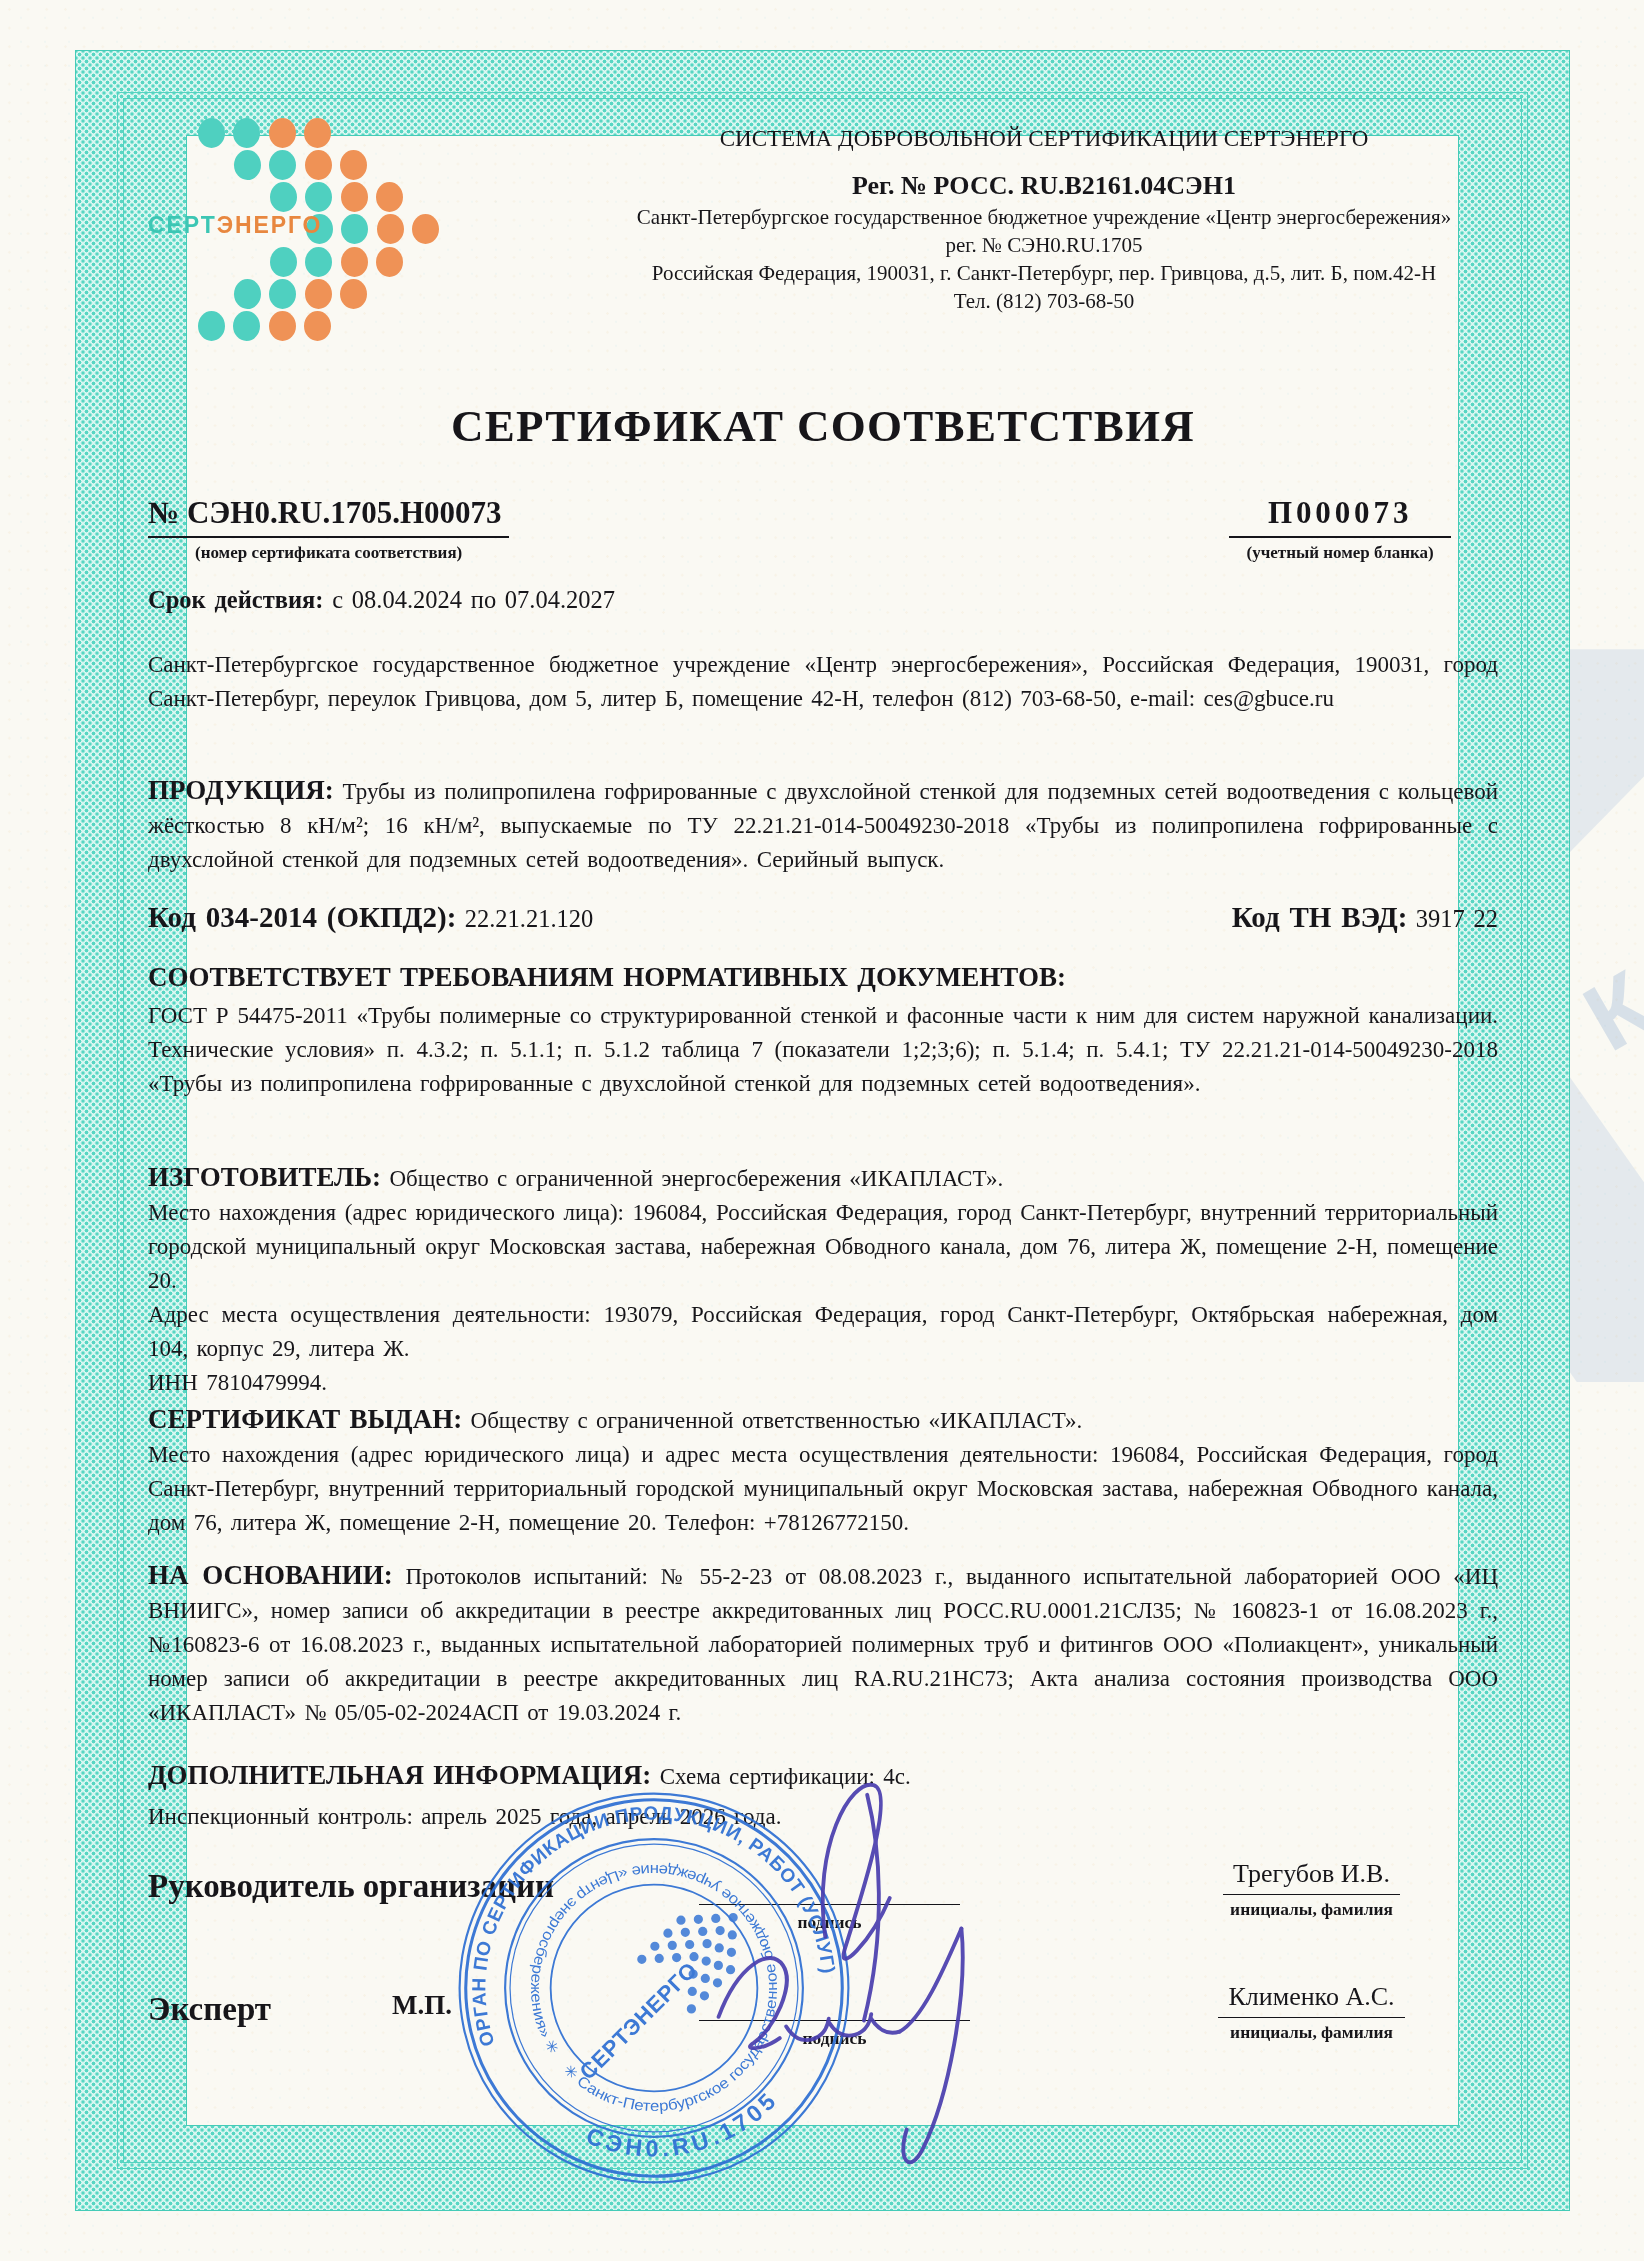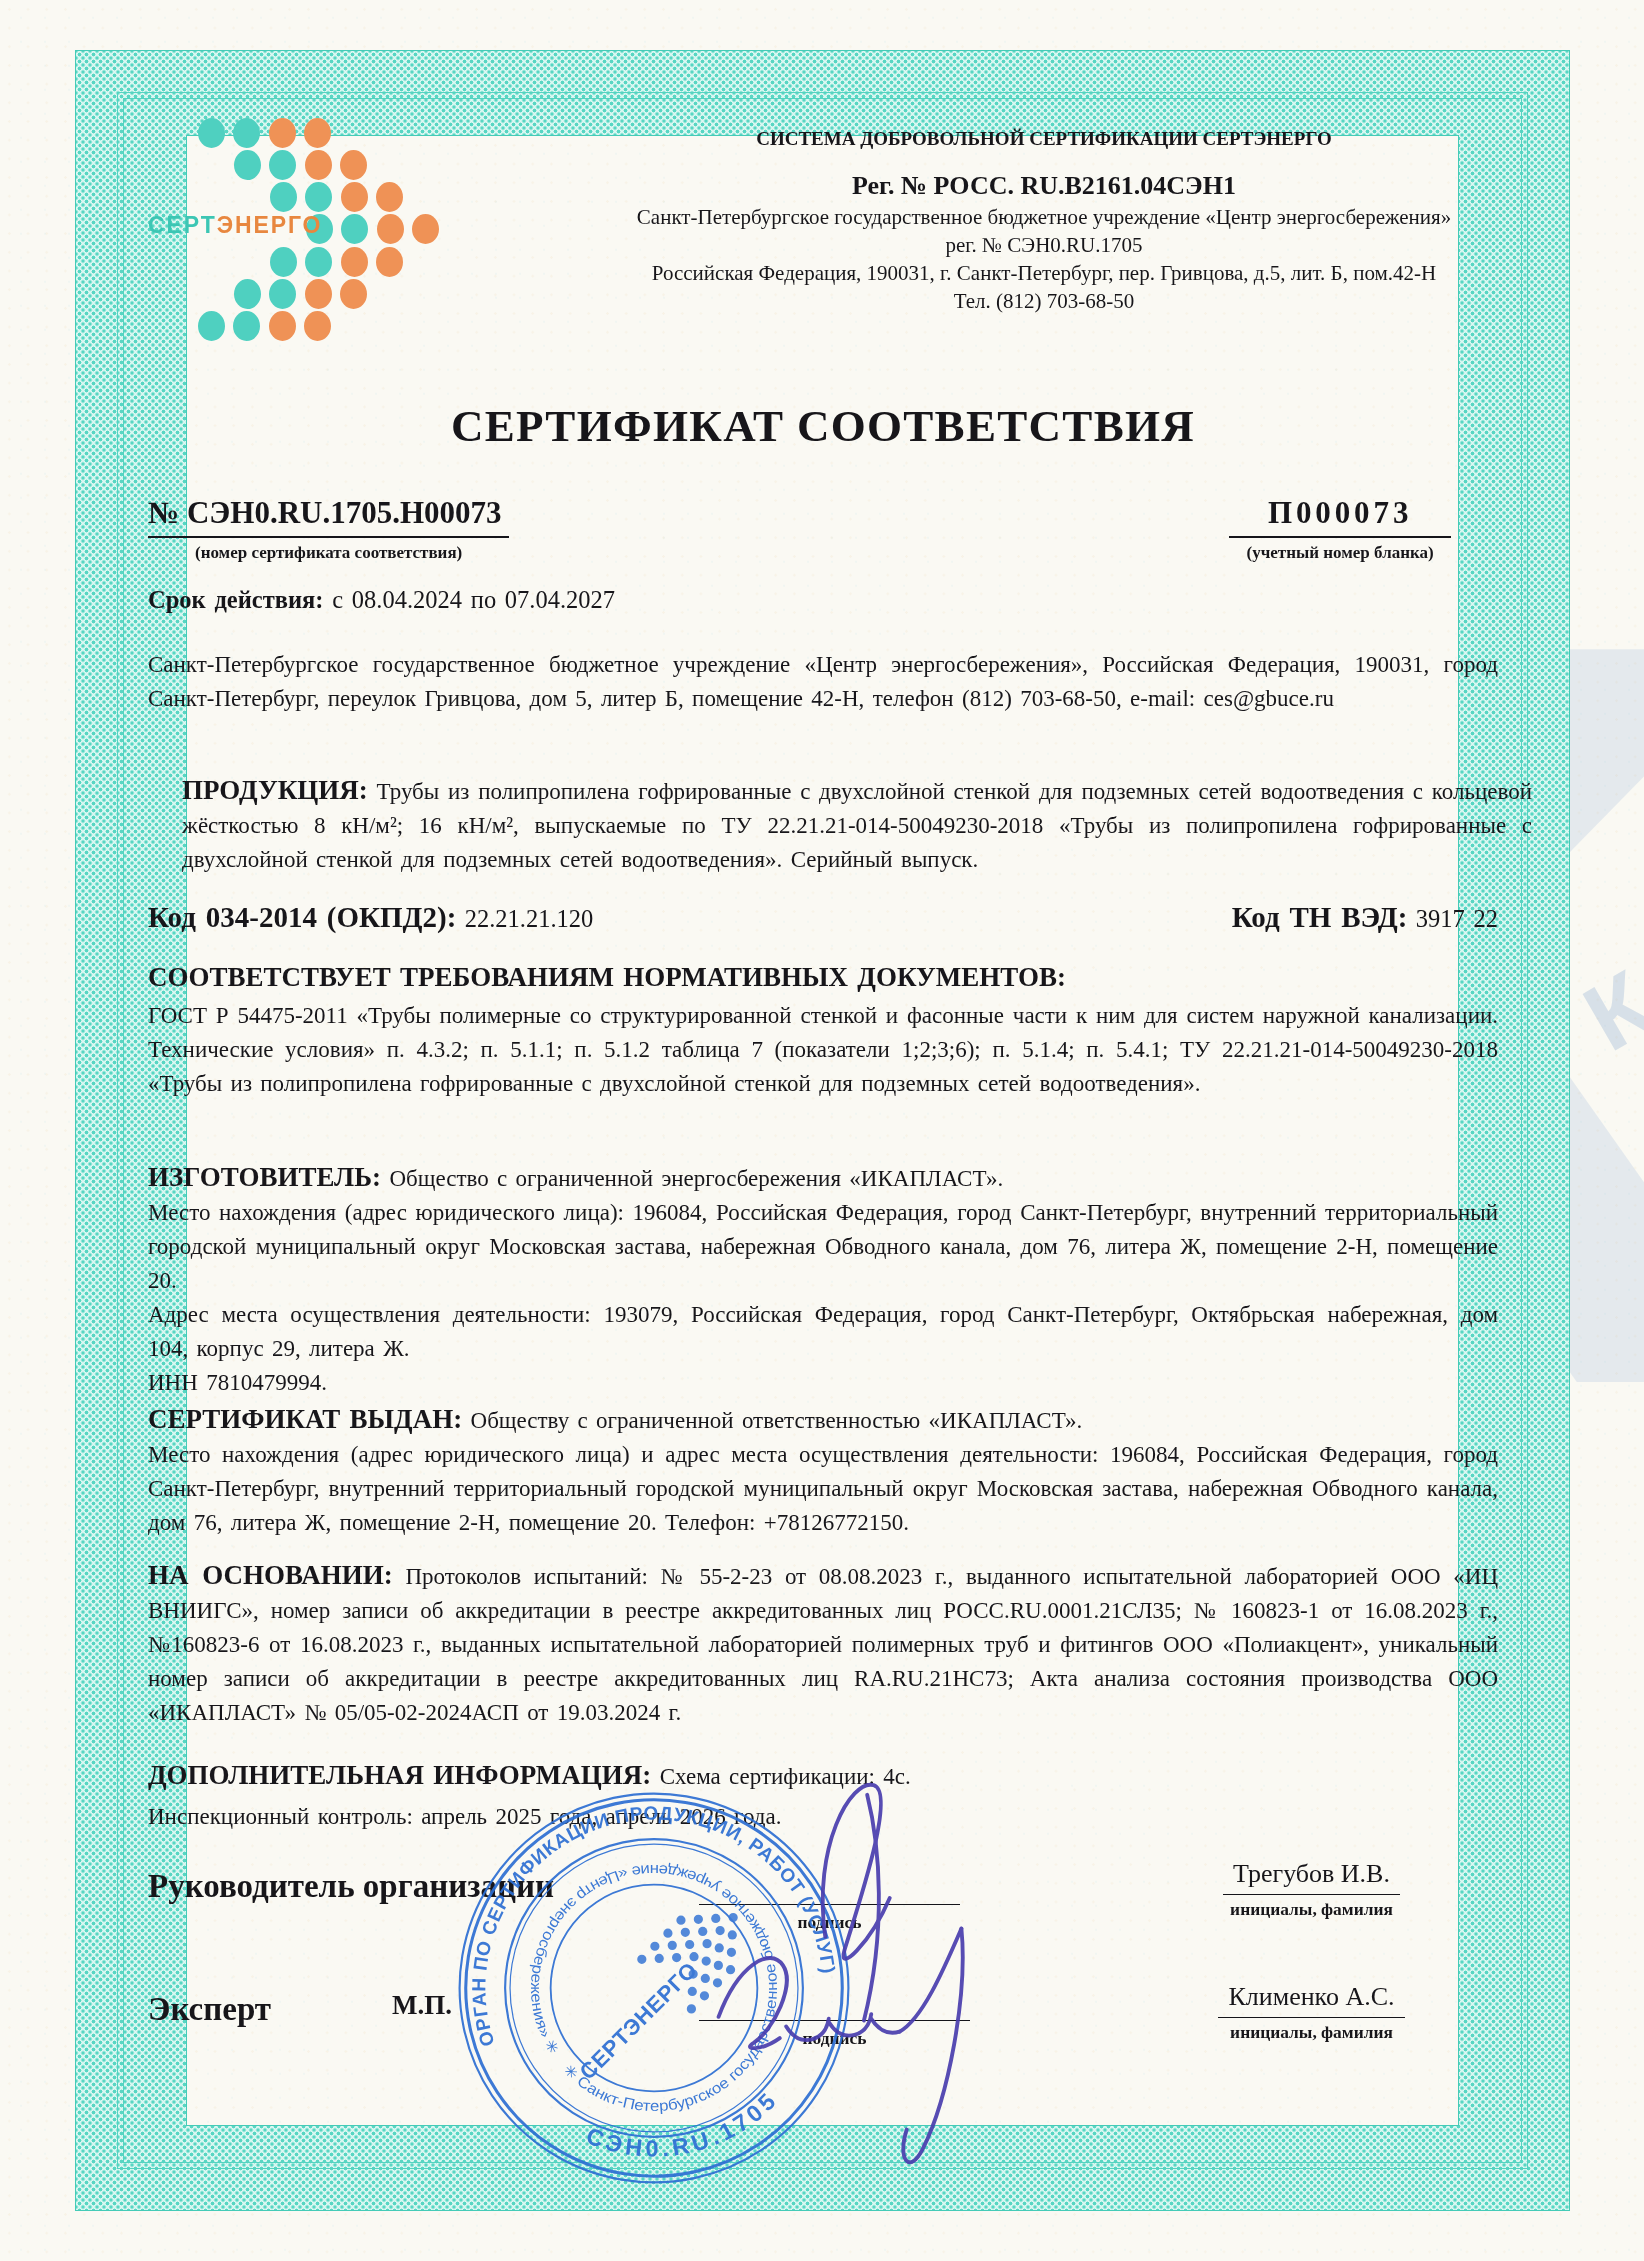--- a/index.html
+++ b/index.html
@@ -41,21 +41,21 @@
   .logo-text{position:absolute;left:0;top:102px;font-family:"Liberation Sans",sans-serif;
     font-weight:bold;font-size:23px;letter-spacing:1.9px;white-space:nowrap;}
   .lt-teal{color:#3cc6b4;}
   .lt-orange{color:#e8873f;}
   .logo-dots{position:absolute;left:0;top:0;width:451px;height:277px;}
   .ldot{position:absolute;width:27px;height:30px;border-radius:50%;}
   .ldot.teal{background:#4fd0c0;}
   .ldot.orange{background:#ef9256;}
   
   .head-block{position:absolute;left:612px;top:122px;width:864px;text-align:center;}
-  .h1{font-weight:bold;font-size:19px;line-height:34px;}
+  .h1{font-weight:normal;font-size:23px;line-height:34px;}
   .h2{font-weight:bold;font-size:26px;line-height:34px;margin-top:13px;}
   .h3{font-size:21px;line-height:28px;}
   .title{position:absolute;left:148px;top:400px;width:1350px;text-align:center;
     font-weight:bold;font-size:45px;letter-spacing:1.3px;}
   
   .numrow{position:absolute;left:148px;top:495px;width:1350px;}
   .cert-no{position:absolute;left:0;top:0;text-align:center;}
   .blank-no{position:absolute;right:6.4px;top:0;width:303px;text-align:center;}
   .no-value{font-weight:bold;font-size:31px;display:inline-block;
     border-bottom:2.6px solid #15151a;padding:0 7.7px 5.2px 0;}
@@ -156,21 +156,21 @@
   </div>
 
   <div class="sec" style="top:583px;">
     <p class="validity"><b>Срок действия:</b> <span>с 08.04.2024 по 07.04.2027</span></p>
   </div>
 
   <div class="sec" style="top:648px;">
     <p>Санкт-Петербургское государственное бюджетное учреждение «Центр энергосбережения», Российская Федерация, 190031, город Санкт-Петербург, переулок Гривцова, дом 5, литер Б, помещение 42-Н, телефон (812) 703-68-50, e-mail: ces@gbuce.ru</p>
   </div>
 
-  <div class="sec" style="top:773px;padding-left:34px;">
+  <div class="sec" style="top:773px;">
     <p><b class="lead">ПРОДУКЦИЯ:</b> <span>Трубы из полипропилена гофрированные с двухслойной стенкой для подземных сетей водоотведения с кольцевой жёсткостью 8 кН/м²; 16 кН/м², выпускаемые по ТУ 22.21.21-014-50049230-2018 «Трубы из полипропилена гофрированные с двухслойной стенкой для подземных сетей водоотведения». Серийный выпуск.</span></p>
   </div>
 
   <div class="sec codes" style="top:900px;">
     <div><span class="lbl">Код 034-2014 (ОКПД2):</span> <span class="val">22.21.21.120</span></div>
     <div><span class="lbl">Код ТН ВЭД:</span> <span class="val">3917 22</span></div>
   </div>
 
   <div class="sec" style="top:960px;">
     <p class="heading">СООТВЕТСТВУЕТ ТРЕБОВАНИЯМ НОРМАТИВНЫХ ДОКУМЕНТОВ:</p>

